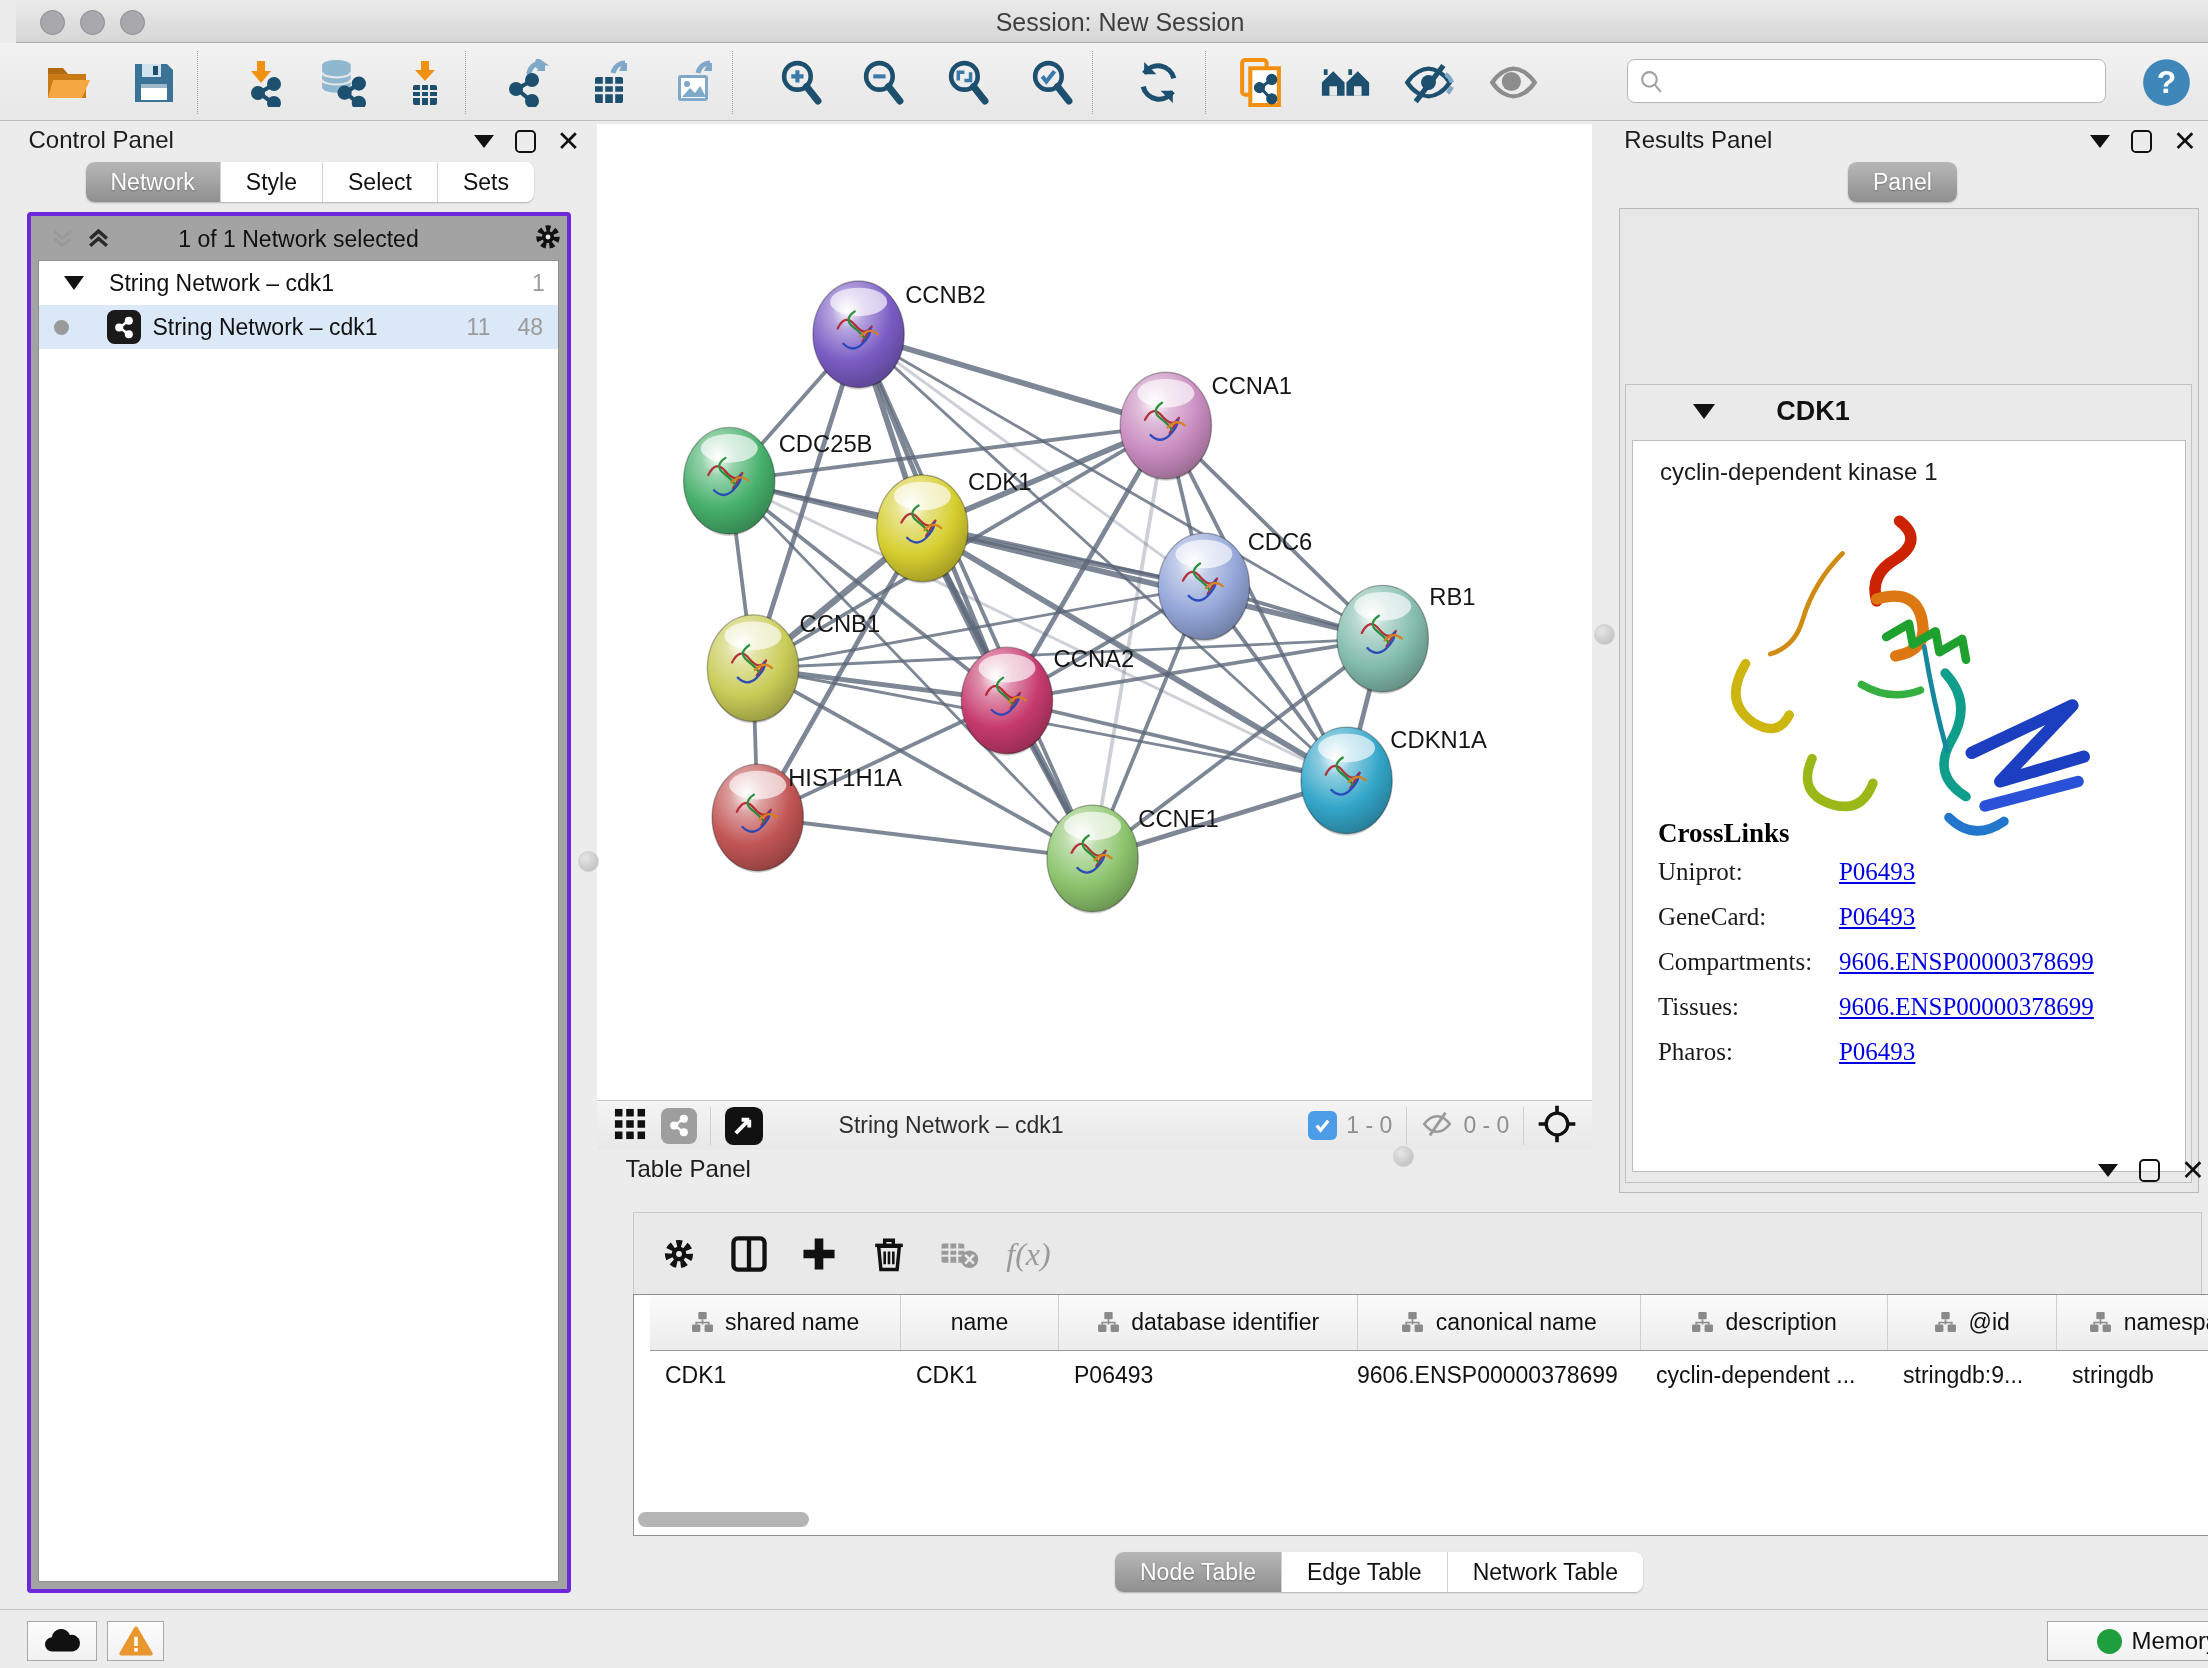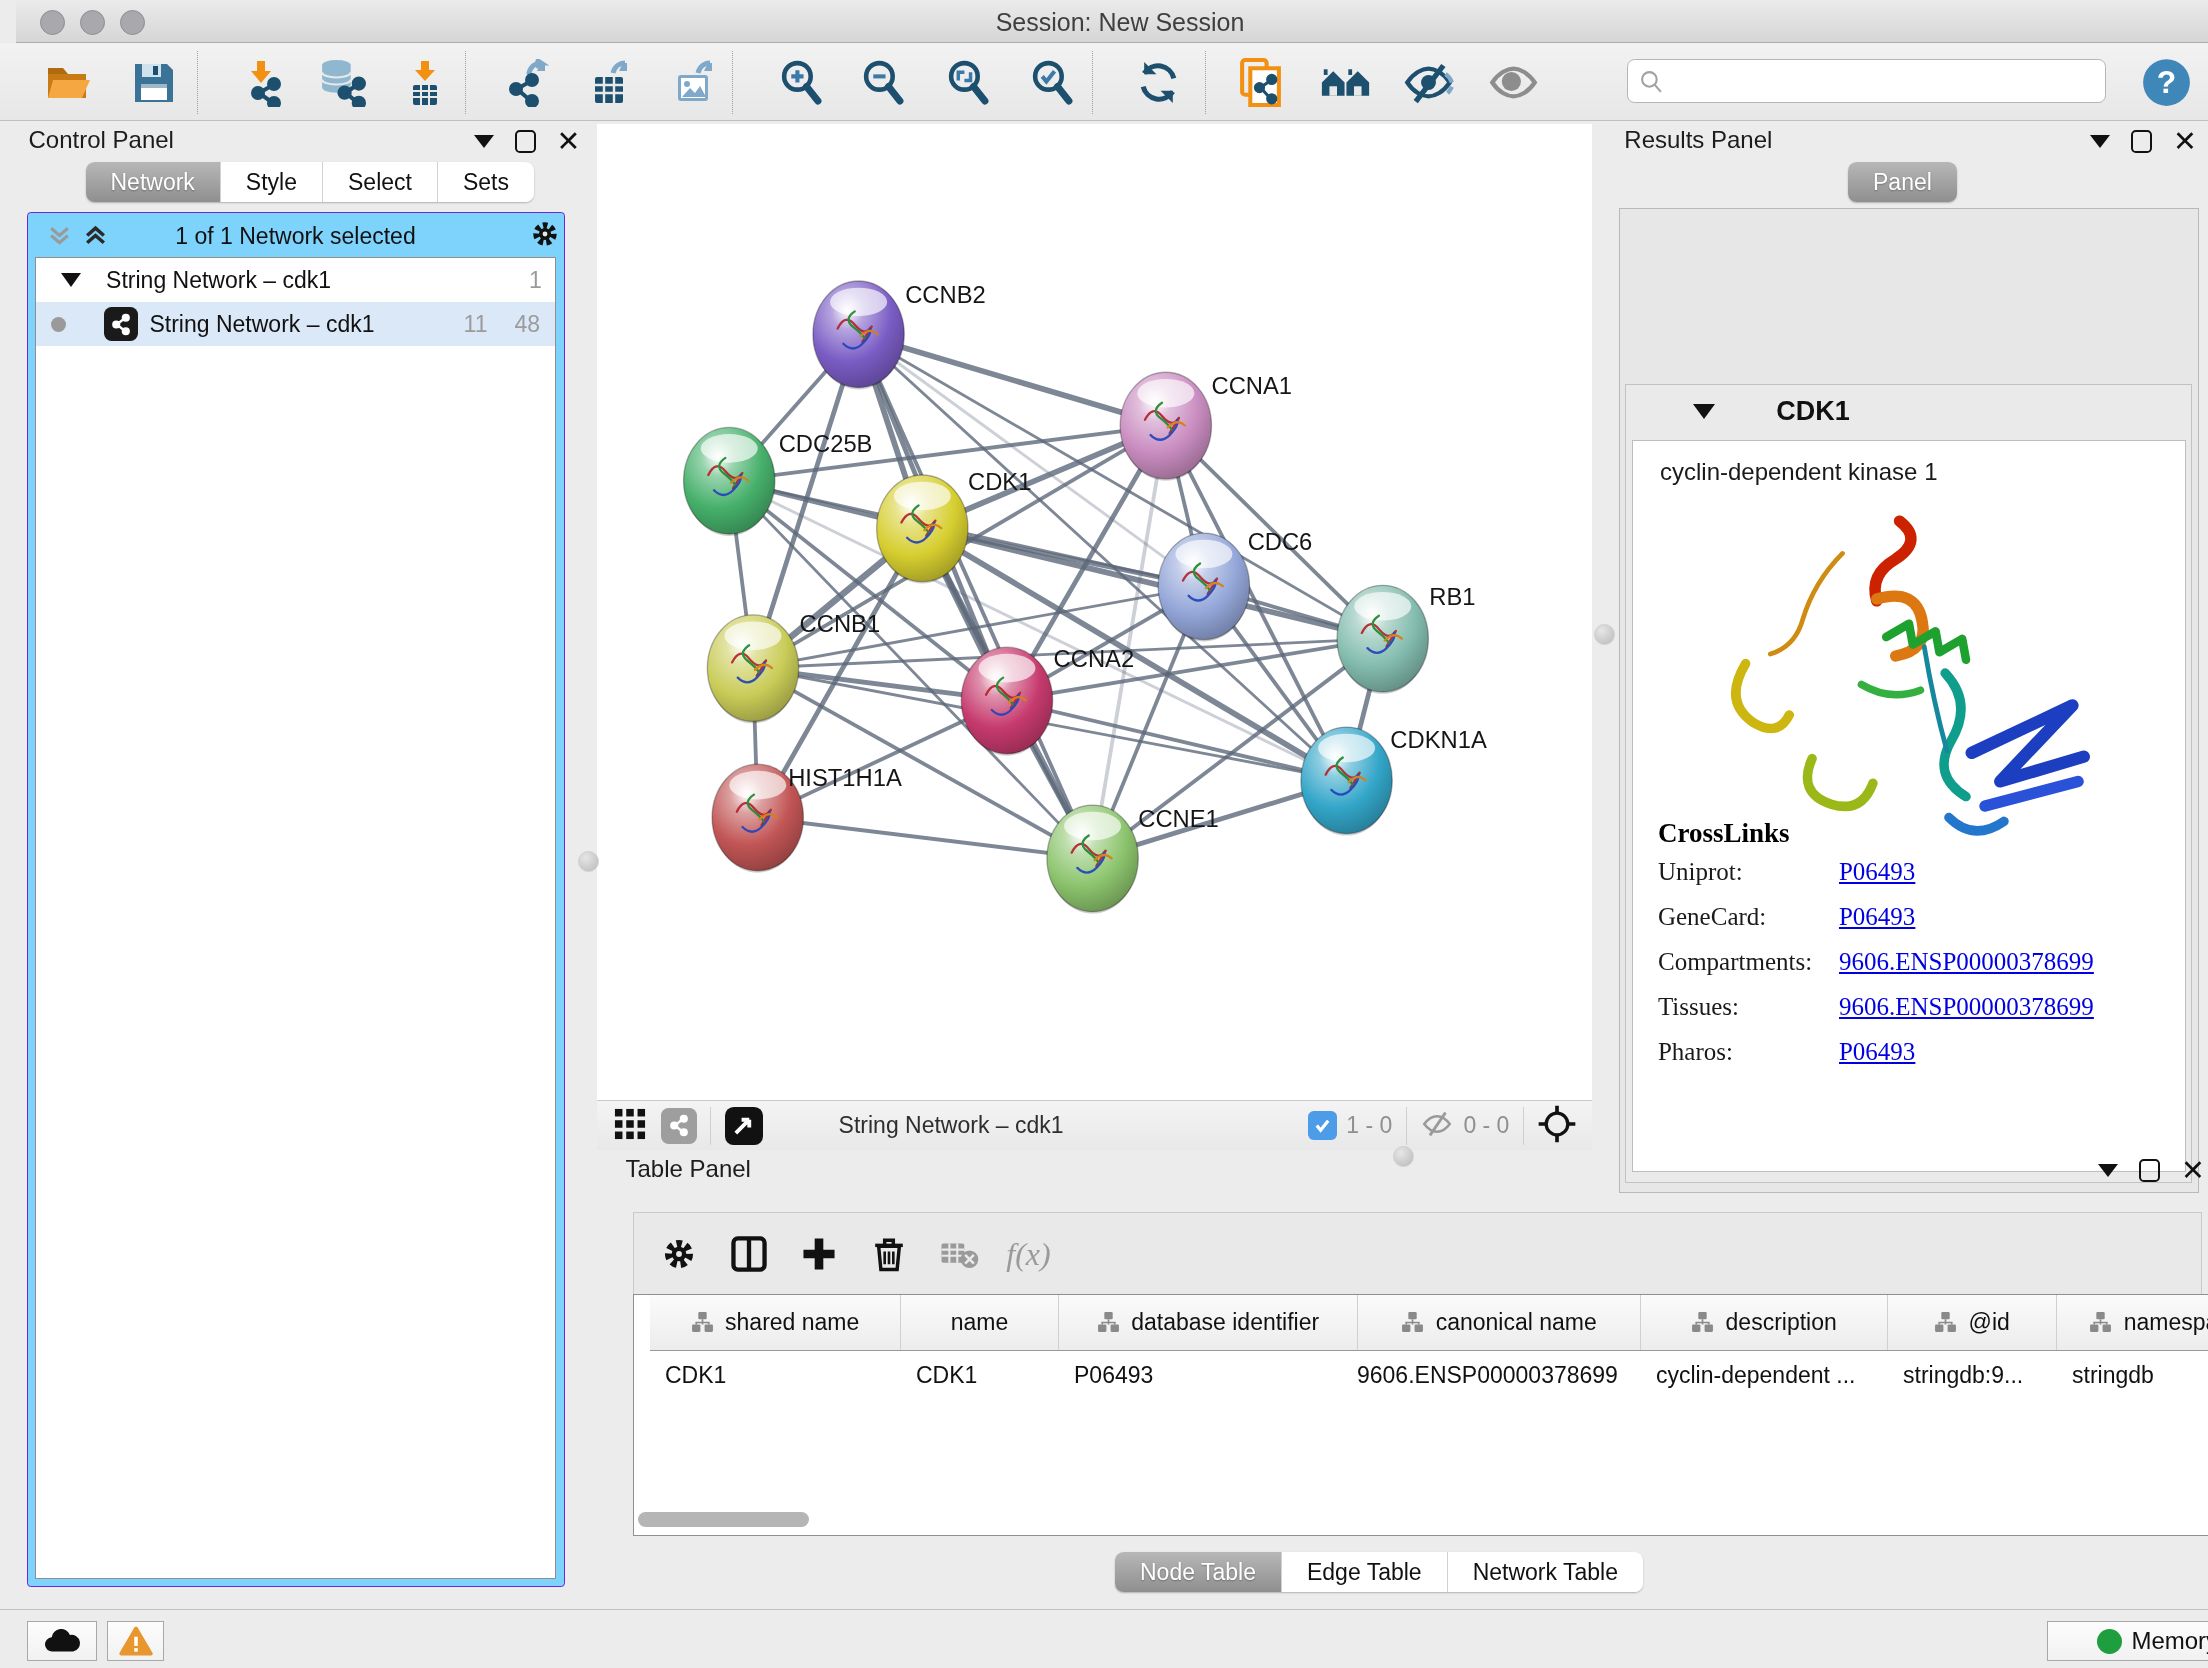--- a/index.html
+++ b/index.html
@@ -21,21 +21,21 @@
   .winctl{display:flex;align-items:center;gap:21px;}
   .winctl .tri{width:0;height:0;border-left:10.5px solid transparent;border-right:10.5px solid transparent;border-top:13.3px solid #111;}
   .winctl .flo{width:17px;height:19px;border:2.9px solid #111;border-radius:4.8px;}
   .winctl .clo{font-size:28.5px;font-weight:bold;color:#111;line-height:19px;}
   .tabgroup{display:flex;border-radius:8.6px;overflow:hidden;box-shadow:0 1px 1.9px rgba(0,0,0,.25);}
   .tab{background:#fff;color:#111;font-size:23px;padding:6.7px 25px;border-right:1px solid #d2d2d2;}
   .tab:last-child{border-right:none;}
   .tab.active{background:linear-gradient(#b7b7b7,#8f8f8f);color:#fff;text-shadow:0 1px 1.9px rgba(0,0,0,.3);}
   
   #control-panel{left:9.5px;top:124px;width:554px;height:1472px;}
-  #cp-inner{left:17px;top:88px;width:536px;height:1373px;background:#7dd3fc;border:1px solid #6d28d9;border-radius:3.8px;}
+  #cp-inner{left:17px;top:88px;width:536px;height:1373px;background:#a3a3a3;border:4px solid #6d28d9;border-radius:3.8px;}
   #cp-list{left:7.6px;top:44px;width:519px;height:1320px;background:#fff;border:1px solid #8f8f8f;}
   .tree-row{height:44px;display:flex;align-items:center;font-size:23px;color:#111;}
   .tree-row .num{color:#9b9b9b;}
   #tree-child{background:#dbe8f8;}
   
   #network-view{left:597px;top:124px;width:995px;height:1025px;background:#fff;}
   #net-toolbar{left:0;top:976px;width:995px;height:49px;background:linear-gradient(#f4f4f4,#e8e8e8);border-top:1px solid #c9c9c9;display:flex;align-items:center;}
   .ntsep{width:0;height:38px;border-left:1px solid #cfcfcf;margin:0 13.3px;}
   #net-name{font-size:23px;color:#2e2e2e;}
   .ntnum{font-size:23px;color:#8f8f8f;margin-left:9.5px;}

